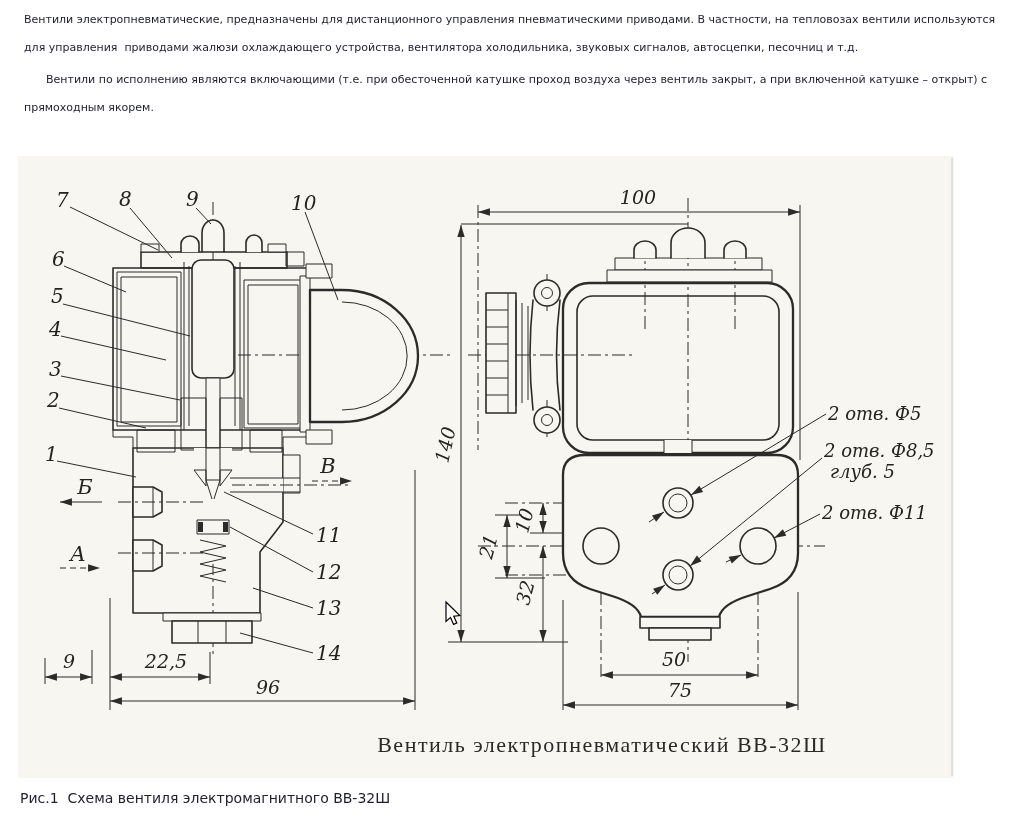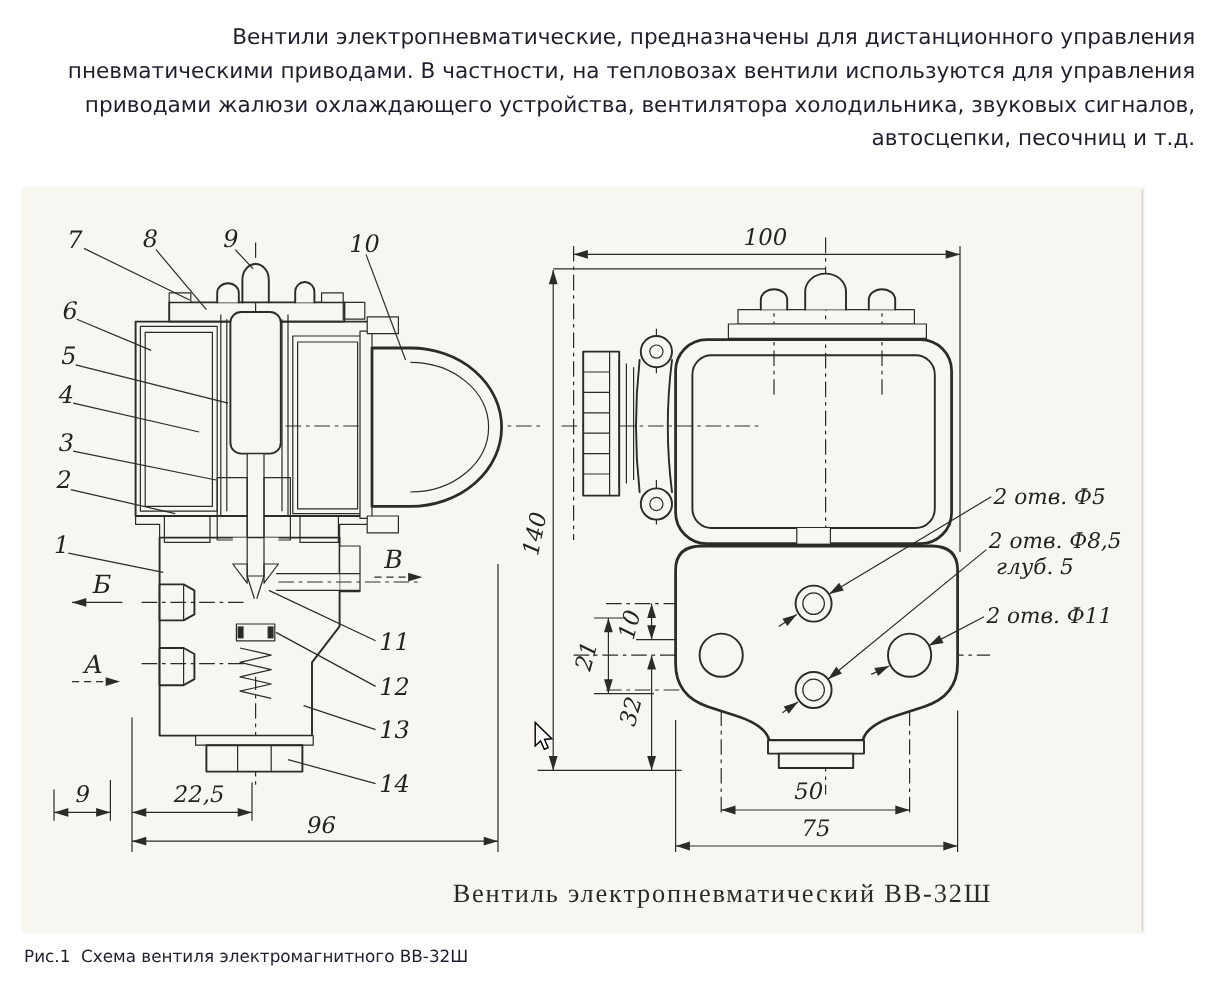--- a/index.html
+++ b/index.html
@@ -1,19 +1,19 @@
 <!DOCTYPE html>
 <html><head>
 <meta charset="utf-8">
 <style>
   html,body{margin:0;padding:0;background:#fff;}
   .page{position:relative;width:1020px;height:831px;background:#ffffff;overflow:hidden;
         font-family:"DejaVu Sans",sans-serif;color:#1e1e2d;}
   .text-block{position:absolute;left:20px;top:2px;width:992px;}
-  .text-block p{margin:16px;font-size:18px;line-height:28px;white-space:pre-wrap;text-align:right;}
+  .text-block p{margin:4px;font-size:11px;line-height:28px;white-space:pre-wrap;}
   .text-block p.indent{text-indent:22px;}
   .fig-caption{position:absolute;left:20px;top:786px;margin:0;font-size:14px;line-height:24px;white-space:pre-wrap;}
   svg.drawing{position:absolute;left:0;top:0;width:1020px;height:831px;}
   
   .ln{fill:none;stroke:#2b2b28;stroke-width:1.6;stroke-linejoin:round;stroke-linecap:round;}
   .thick{stroke-width:2.3;}
   .thin{fill:none;stroke:#2b2b28;stroke-width:1;stroke-linejoin:round;}
   .cl{fill:none;stroke:#2b2b28;stroke-width:1;stroke-dasharray:13 4 3 4;}
   .dash{stroke-dasharray:6 4;}
   .wfill{fill:#f7f6f1;}
@@ -24,20 +24,21 @@
   text.sect{font-family:"DejaVu Serif",serif;font-style:italic;font-size:21px;fill:#24241f;text-anchor:middle;}
   text.fig-title{font-family:"Liberation Serif",serif;font-size:22px;letter-spacing:1.5px;fill:#2a2a26;text-anchor:middle;}
 </style>
 </head>
 <body>
 
 <div class="page">
 
   <div class="text-block">
     <p>Вентили электропневматические, предназначены для дистанционного управления пневматическими приводами. В частности, на тепловозах вентили используются для управления  приводами жалюзи охлаждающего устройства, вентилятора холодильника, звуковых сигналов, автосцепки, песочниц и т.д.</p>
+    <p class="indent">Вентили по исполнению являются включающими (т.е. при обесточенной катушке проход воздуха через вентиль закрыт, а при включенной катушке – открыт) с прямоходным якорем.</p>
   </div>
 
   <svg class="drawing" viewBox="0 0 1020 831">
     <defs>
       <pattern id="grid" width="6" height="6" patternUnits="userSpaceOnUse">
         <path d="M0 0H6M0 0V6" stroke="#2b2b28" stroke-width="0.9" fill="none"></path>
       </pattern>
       <pattern id="diag" width="8" height="8" patternUnits="userSpaceOnUse">
         <path d="M-2 10 L10 -2 M2 14 L14 2" stroke="#2b2b28" stroke-width="1" fill="none"></path>
       </pattern>

